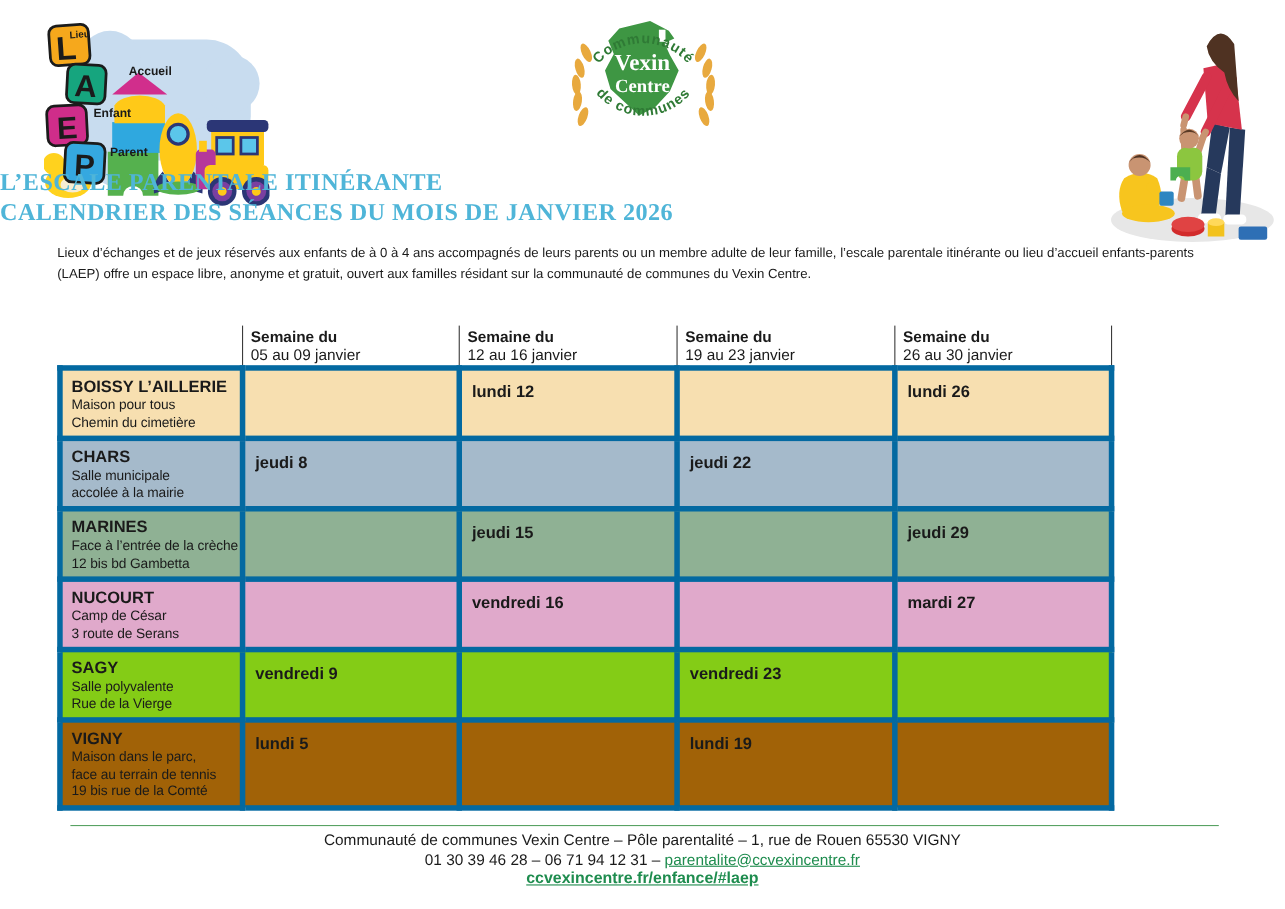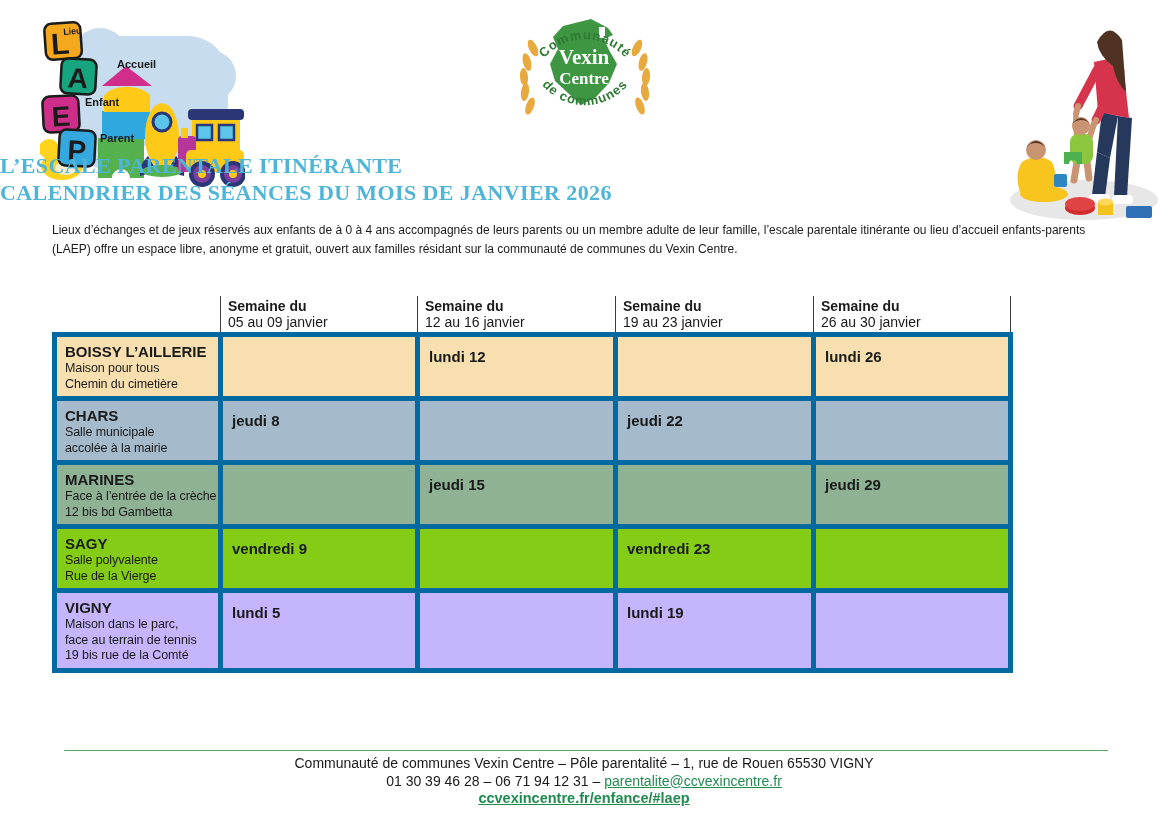--- a/index.html
+++ b/index.html
@@ -271,32 +271,43 @@
         <td class="label-cell">
           <div class="commune">MARINES</div>
           <div class="addr">Face à l’entrée de la crèche</div>
           <div class="addr">12 bis bd Gambetta</div>
         </td>
         <td class="day-cell"></td>
         <td class="day-cell">jeudi 15</td>
         <td class="day-cell"></td>
         <td class="day-cell">jeudi 29</td>
       </tr>
+      <tr class="r3" style="background-color: rgb(224, 169, 203);">
+        <td class="label-cell">
+          <div class="commune">NUCOURT</div>
+          <div class="addr">Camp de César</div>
+          <div class="addr">3 route de Serans</div>
+        </td>
+        <td class="day-cell"></td>
+        <td class="day-cell">vendredi 16</td>
+        <td class="day-cell"></td>
+        <td class="day-cell">mardi 27</td>
+      </tr>
       <tr class="r4" style="background-color: #84cc16;">
         <td class="label-cell">
           <div class="commune">SAGY</div>
           <div class="addr">Salle polyvalente</div>
           <div class="addr">Rue de la Vierge</div>
         </td>
         <td class="day-cell">vendredi 9</td>
         <td class="day-cell"></td>
         <td class="day-cell">vendredi 23</td>
         <td class="day-cell"></td>
       </tr>
-      <tr class="r5" style="background-color: #c4b5fd;">
+      <tr class="r5" style="background-color: #a16207;">
         <td class="label-cell">
           <div class="commune">VIGNY</div>
           <div class="addr">Maison dans le parc,</div>
           <div class="addr">face au terrain de tennis</div>
           <div class="addr">19 bis rue de la Comté</div>
         </td>
         <td class="day-cell">lundi 5</td>
         <td class="day-cell"></td>
         <td class="day-cell">lundi 19</td>
         <td class="day-cell"></td>

